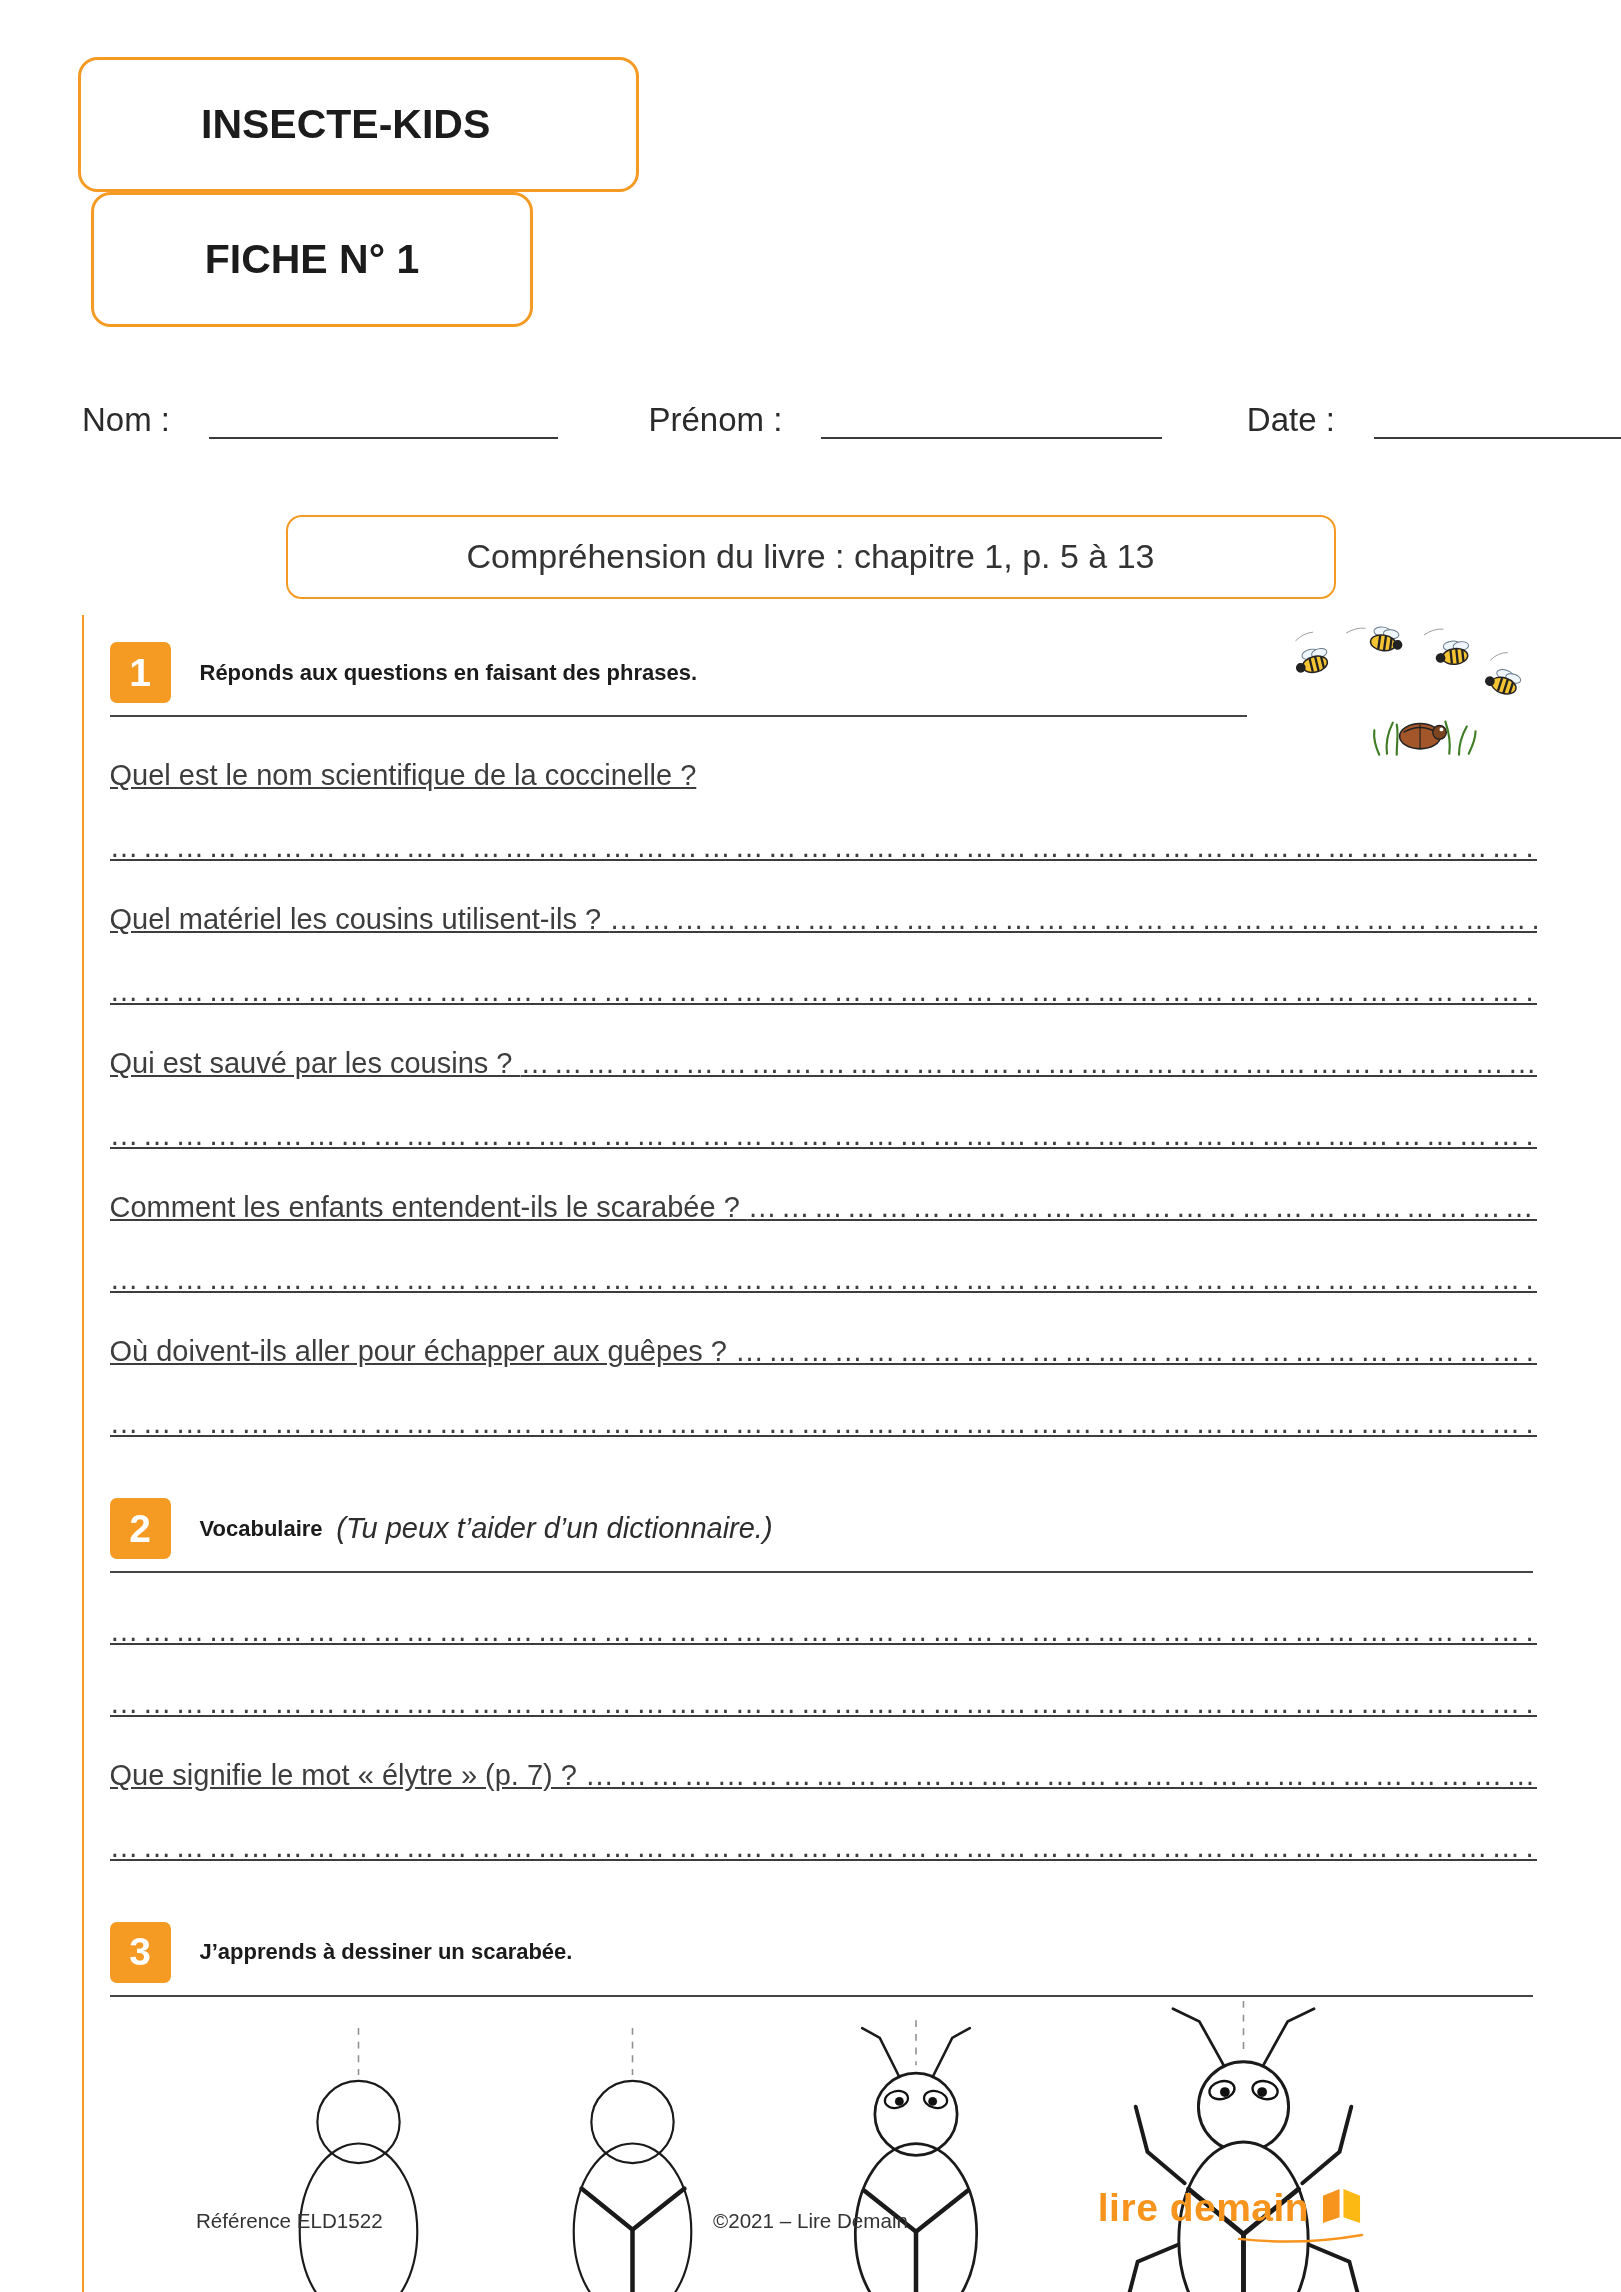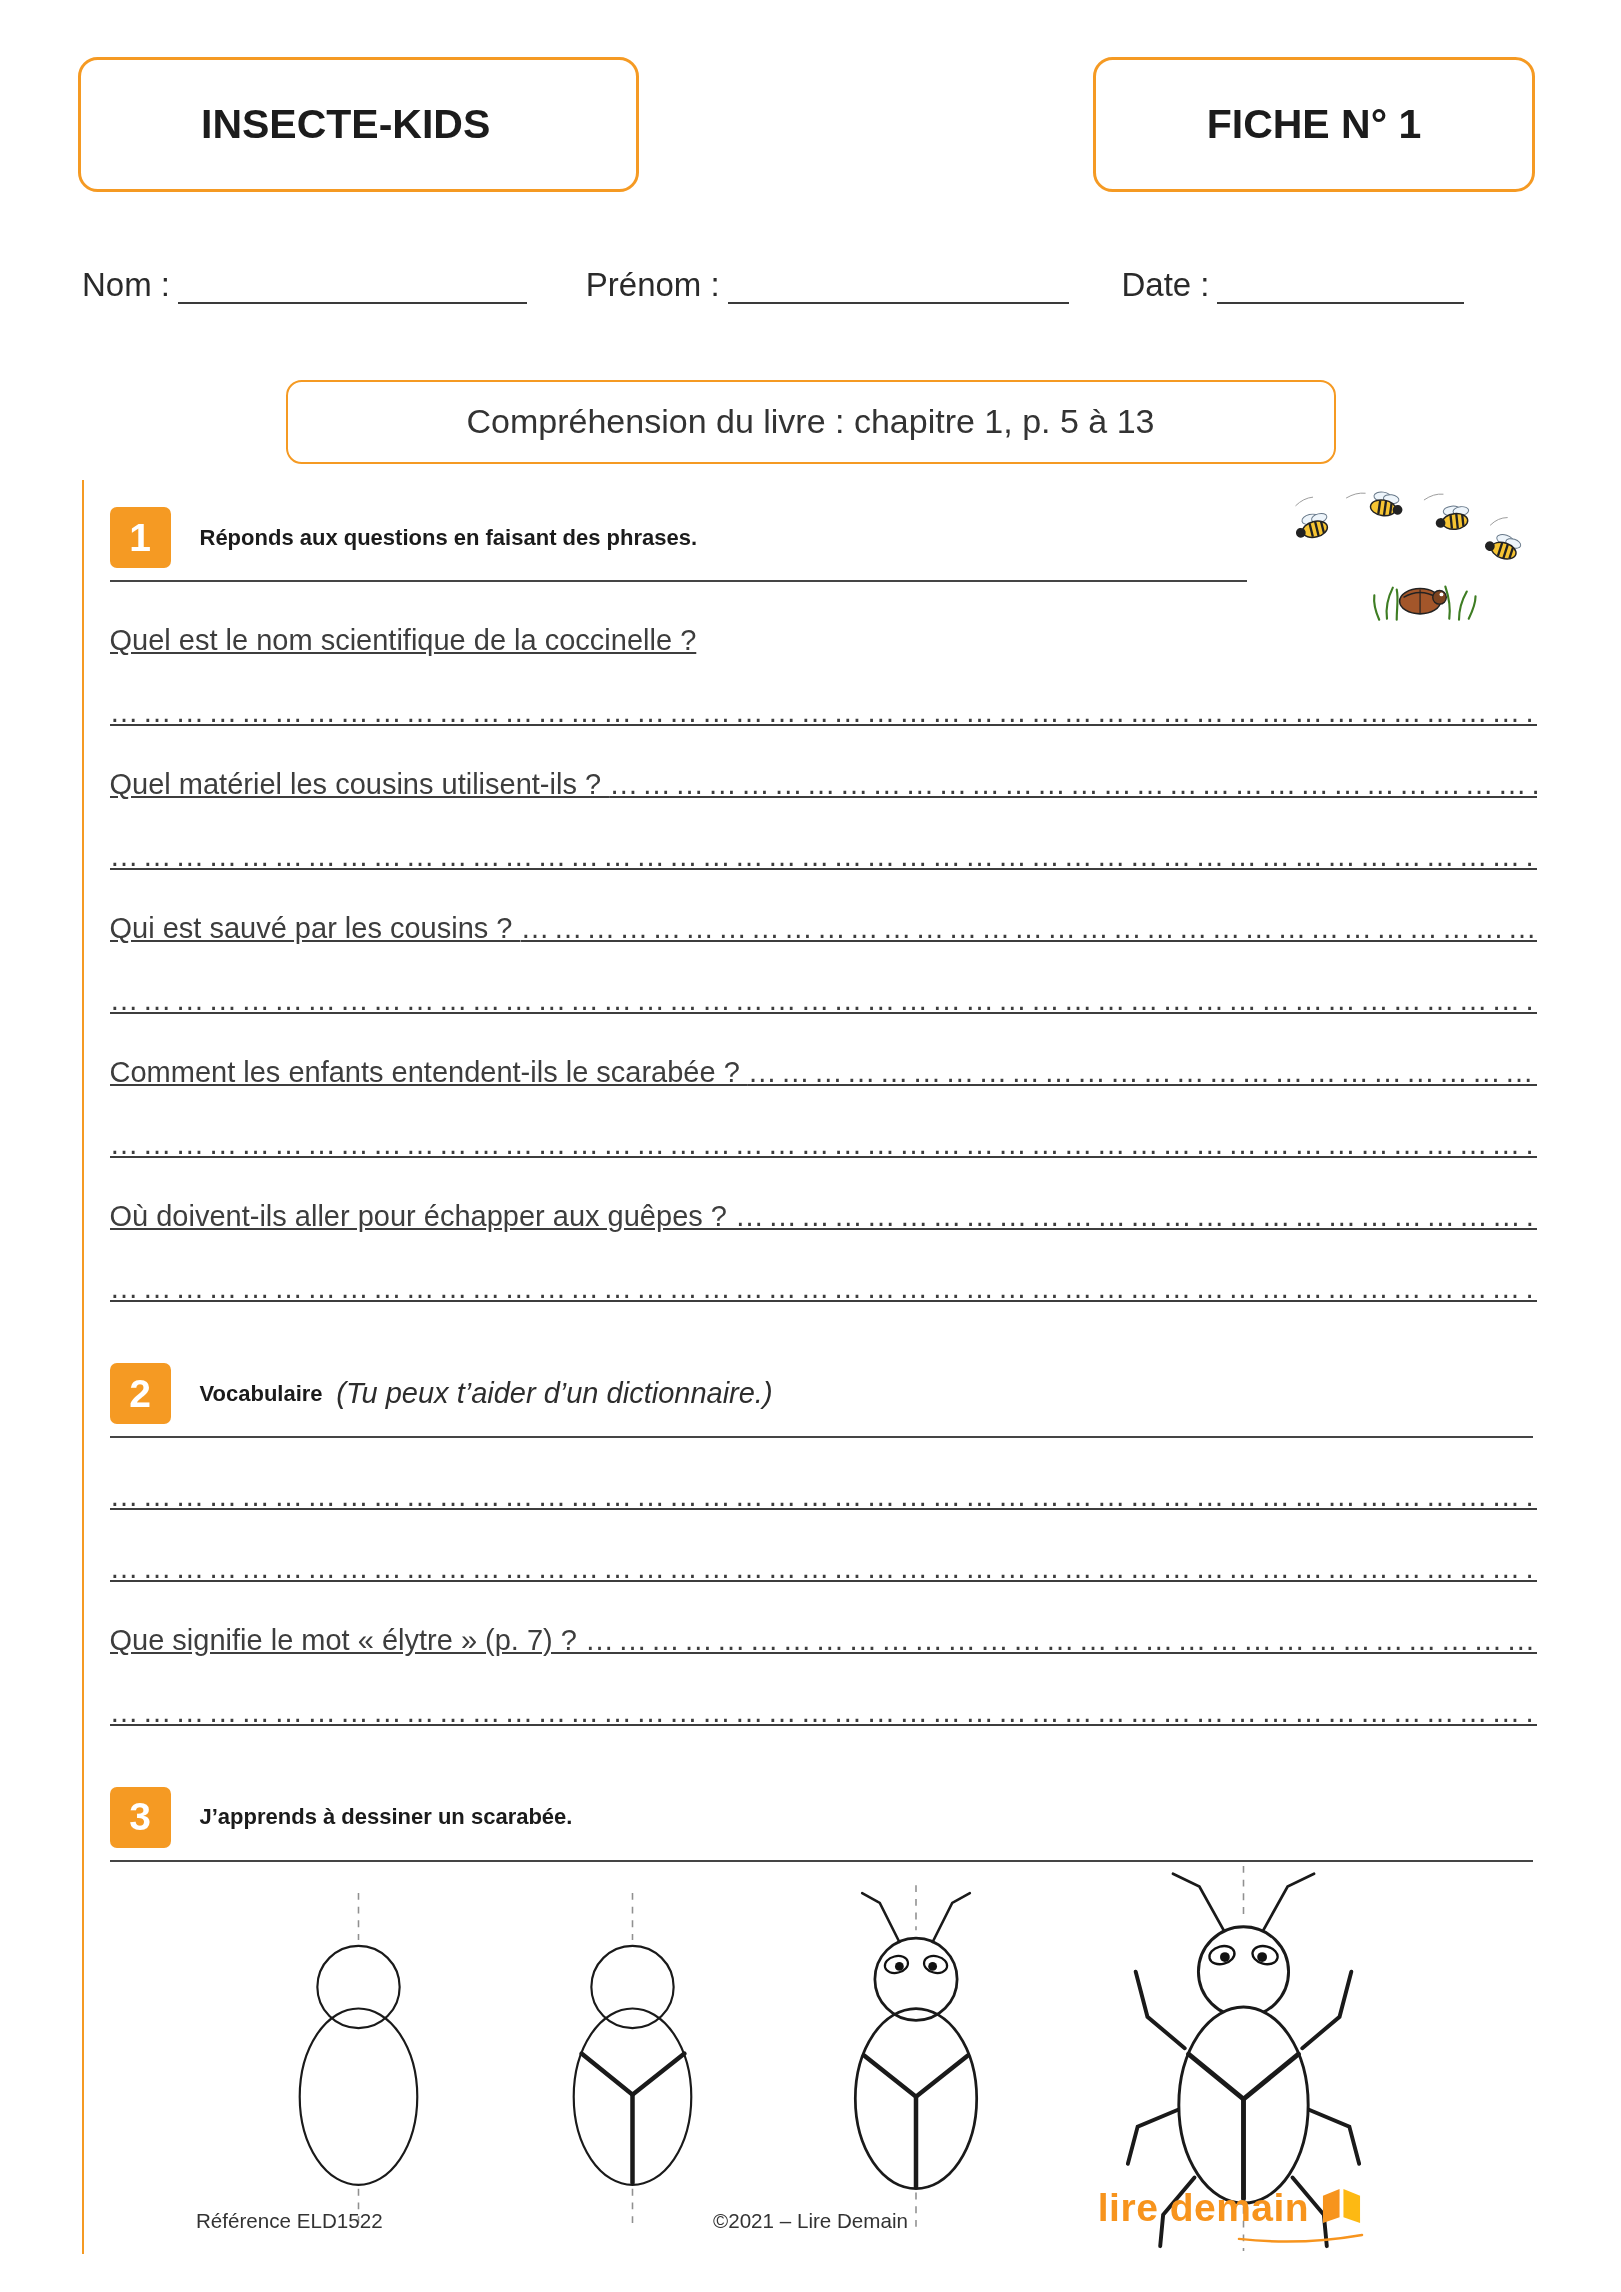--- a/index.html
+++ b/index.html
@@ -12,20 +12,21 @@
     font-family: "Liberation Sans", sans-serif;
     color: #3b3b3b;
     overflow: hidden;
   }
 
   
   .header-row {
     display: flex;
     justify-content: space-between;
     margin: 57px 86px 0 78px;
+    flex-direction: column;
   }
   .hbox {
     border: 3.9px solid #F59A23;
     border-radius: 19.6px;
     height: 135px;
     display: flex;
     align-items: center;
     font-size: 41px;
     font-weight: 700;
     color: #1c1c1c;
@@ -35,20 +36,21 @@
 
   
   .identity-row {
     display: flex;
     align-items: flex-end;
     margin-top: 65px;
     padding-left: 82px;
     font-size: 33px;
     color: #2a2a2a;
     height: 47px;
+    justify-content: space-between;
   }
   .id-label { white-space: nowrap; }
   .id-line {
     display: inline-block;
     border-bottom: 2px solid #3a3a3a;
     height: 39px;
     margin-left: 7.8px;
   }
   .line-nom    { width: 349px; }
   .line-prenom { width: 341px; }

